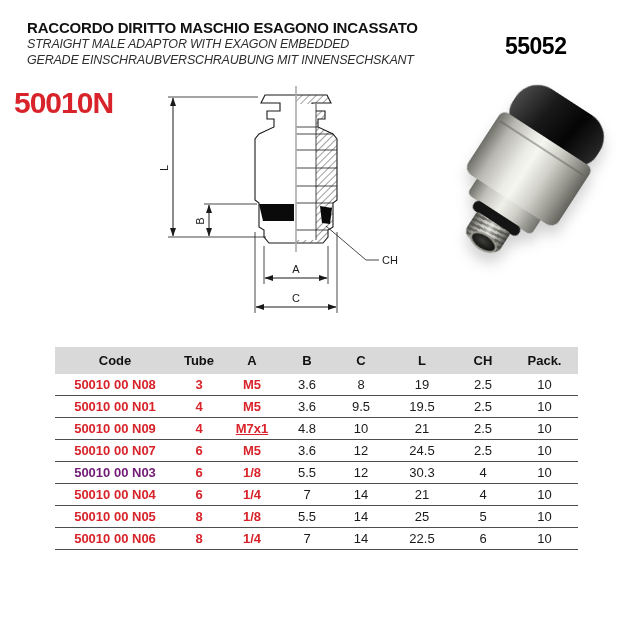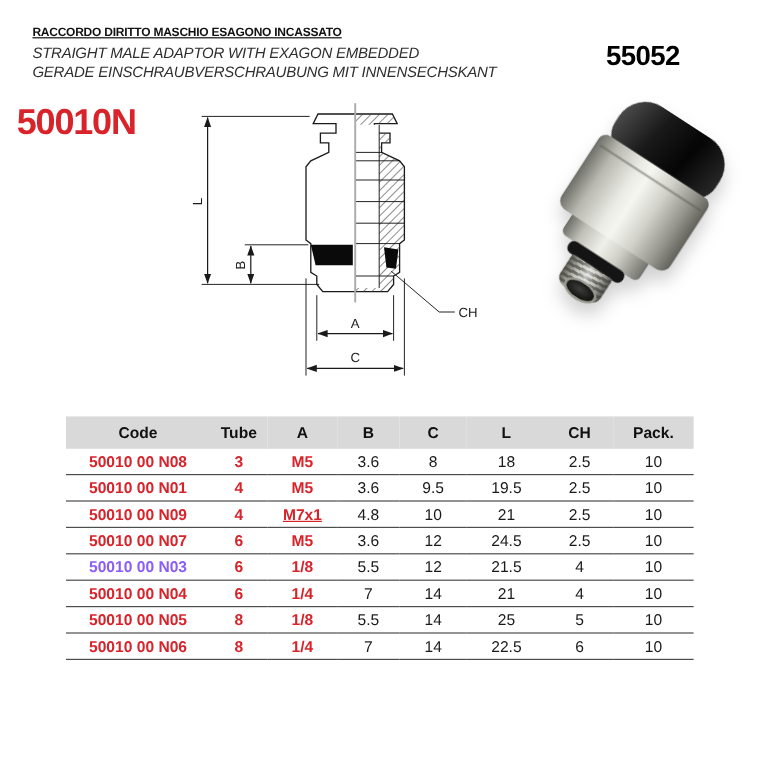--- a/index.html
+++ b/index.html
@@ -2,21 +2,21 @@
 <html><head>
 <meta charset="utf-8">
 <style>
   html,body { margin:0; padding:0; background:#fff; }
   .page {
     position:relative; width:640px; height:640px; background:#fff;
     font-family:"Liberation Sans", sans-serif; color:#1a1a1a; overflow:hidden;
   }
   
   .titles { position:absolute; left:27px; top:19px; width:470px; }
-  .title-main { font-size:10px; font-weight:bold; letter-spacing:-0.2px; line-height:17px; color:#111;text-decoration:underline; }
+  .title-main { font-size:15px; font-weight:bold; letter-spacing:-0.2px; line-height:17px; color:#111; }
   .title-sub  { font-size:12.5px; font-style:italic; line-height:16px; color:#2e2e2e; letter-spacing:-0.2px; }
   .part-number { position:absolute; left:505px; top:33px; width:92px; 
     font-size:23px; font-weight:bold; color:#000; letter-spacing:-0.5px; }
   .series-label { position:absolute; left:14px; top:86px;
     font-size:30px; font-weight:800; letter-spacing:-1px; }
   
   .drawing { position:absolute; left:140px; top:80px; }
   .drawing text { font-family:"Liberation Sans", sans-serif; font-size:11px; fill:#1a1a1a; }
   .dim { stroke:#1a1a1a; stroke-width:1; fill:none; }
   .thin { stroke:#1a1a1a; stroke-width:0.8; fill:none; }
@@ -163,21 +163,21 @@
           <th>Pack.</th>
         </tr>
     </thead>
     <tbody>
         <tr>
           <td class="red" style="color: rgb(216, 35, 42);">50010 00 N08</td>
           <td class="red" style="color: rgb(216, 35, 42);">3</td>
           <td class="red" style="color: rgb(216, 35, 42);">M5</td>
           <td>3.6</td>
           <td>8</td>
-          <td>18</td>
+          <td>19</td>
           <td>2.5</td>
           <td>10</td>
         </tr>
         <tr>
           <td class="red" style="color: rgb(216, 35, 42);">50010 00 N01</td>
           <td class="red" style="color: rgb(216, 35, 42);">4</td>
           <td class="red" style="color: rgb(216, 35, 42);">M5</td>
           <td>3.6</td>
           <td>9.5</td>
           <td>19.5</td>
@@ -198,26 +198,26 @@
           <td class="red" style="color: rgb(216, 35, 42);">50010 00 N07</td>
           <td class="red" style="color: rgb(216, 35, 42);">6</td>
           <td class="red" style="color: rgb(216, 35, 42);">M5</td>
           <td>3.6</td>
           <td>12</td>
           <td>24.5</td>
           <td>2.5</td>
           <td>10</td>
         </tr>
         <tr>
-          <td class="red" style="color: #8b5cf6;">50010 00 N03</td>
+          <td class="red" style="color: #701a75;">50010 00 N03</td>
           <td class="red" style="color: rgb(216, 35, 42);">6</td>
           <td class="red" style="color: rgb(216, 35, 42);">1/8</td>
           <td>5.5</td>
           <td>12</td>
-          <td>21.5</td>
+          <td>30.3</td>
           <td>4</td>
           <td>10</td>
         </tr>
         <tr>
           <td class="red" style="color: rgb(216, 35, 42);">50010 00 N04</td>
           <td class="red" style="color: rgb(216, 35, 42);">6</td>
           <td class="red" style="color: rgb(216, 35, 42);">1/4</td>
           <td>7</td>
           <td>14</td>
           <td>21</td>

